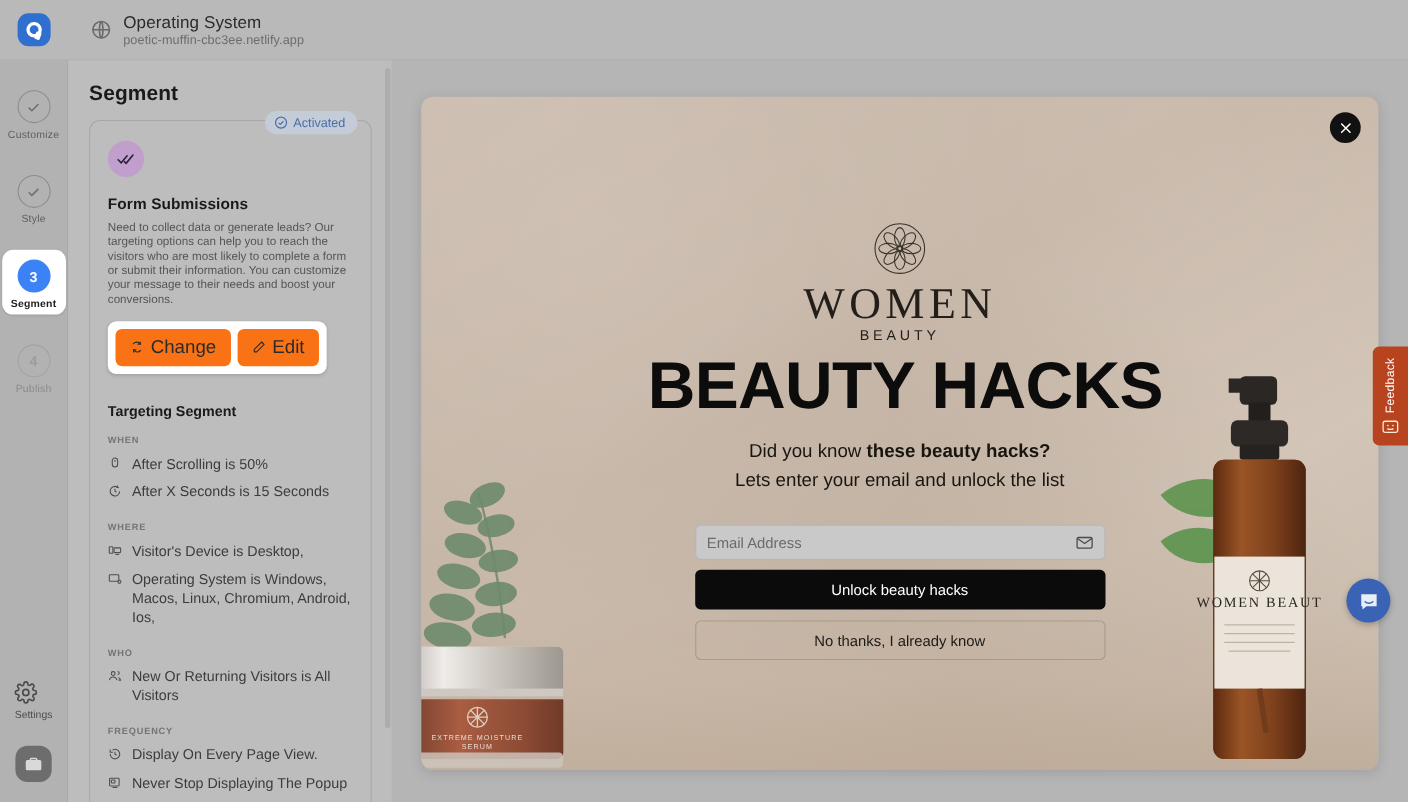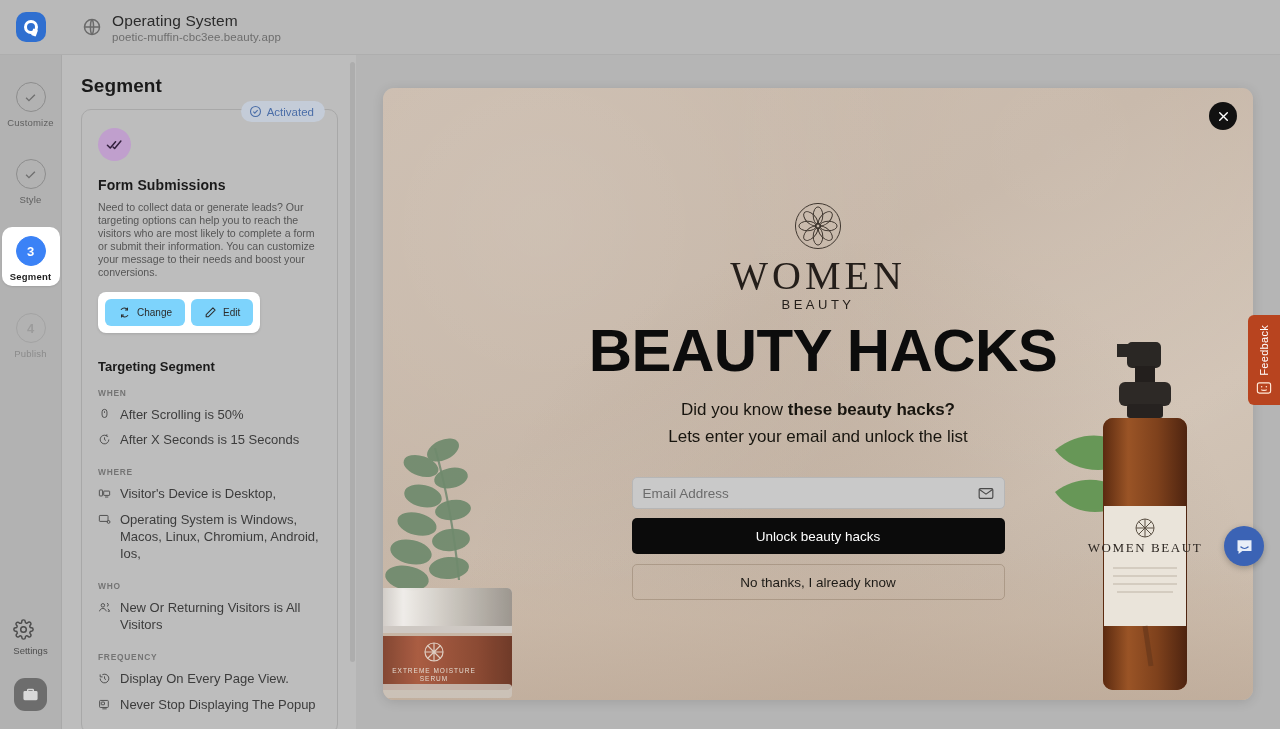--- a/index.html
+++ b/index.html
@@ -102,22 +102,22 @@
   .card-icon svg { width: 17px; height: 17px; color:#32203d; display:block; }
   .card-title { font-size: 14px; font-weight: 700; color:#1a1a1a; margin-top: 16px; letter-spacing: .1px; }
   .card-desc { font-size: 10.6px; line-height: 1.22; color:#555555; margin-top: 8px; }
   .btn-row {
     margin-top: 13px; display: inline-flex; gap: 6px;
     background: #ffffff; border-radius: 8px; padding: 7px;
     box-shadow: 0 1px 3px rgba(0,0,0,.12);
   }
   .pill {
     display:flex; align-items:center; gap: 6px;
-    background:#7dd3fc; border-radius: 6px; padding: 7px 13px;
-    font-size: 10px; color:#2b2b2b;
+    background:#f97316; border-radius: 6px; padding: 7px 13px;
+    font-size: 17px; color:#2b2b2b;
   }
   .pill svg { width: 13px; height: 13px; display:block; color:#2b2b2b; }
 
   .summary-title { font-size: 13px; font-weight: 700; color:#1a1a1a; margin-top: 26px; }
   .group-label { font-size: 8.4px; font-weight: 600; letter-spacing: .75px; color:#747474; margin-top: 18px; }
   .group-label.first { margin-top: 14px; }
   .row { display:flex; gap: 9px; margin-top: 9px; align-items: flex-start; }
   .row-ico { width: 13px; height: 13px; flex: 0 0 13px; color:#4f4f4f; margin-top: 1px; }
   .row-ico svg { width: 13px; height: 13px; display:block; }
   .row-text { font-size: 13px; color:#3c3c3c; line-height: 1.3; }
@@ -236,21 +236,21 @@
     </div>
     <div class="site-info">
       <span class="globe-icon">
         <svg viewBox="0 0 24 24" fill="none" stroke="currentColor" stroke-width="1.8">
           <circle cx="12" cy="12" r="9"></circle>
             <path d="M3 12h18M12 3c2.5 2.6 2.5 15.4 0 18M12 3c-2.5 2.6-2.5 15.4 0 18"></path>
         </svg>
       </span>
       <div class="site-text">
         <div class="site-title">Operating System</div>
-        <div class="site-url">poetic-muffin-cbc3ee.beauty.app</div>
+        <div class="site-url">poetic-muffin-cbc3ee.netlify.app</div>
       </div>
     </div>
   </div>
 
   <div class="rail">
 
     <div style="height:18px"></div>
 
     <div class="step done">
       <div class="step-circle">

